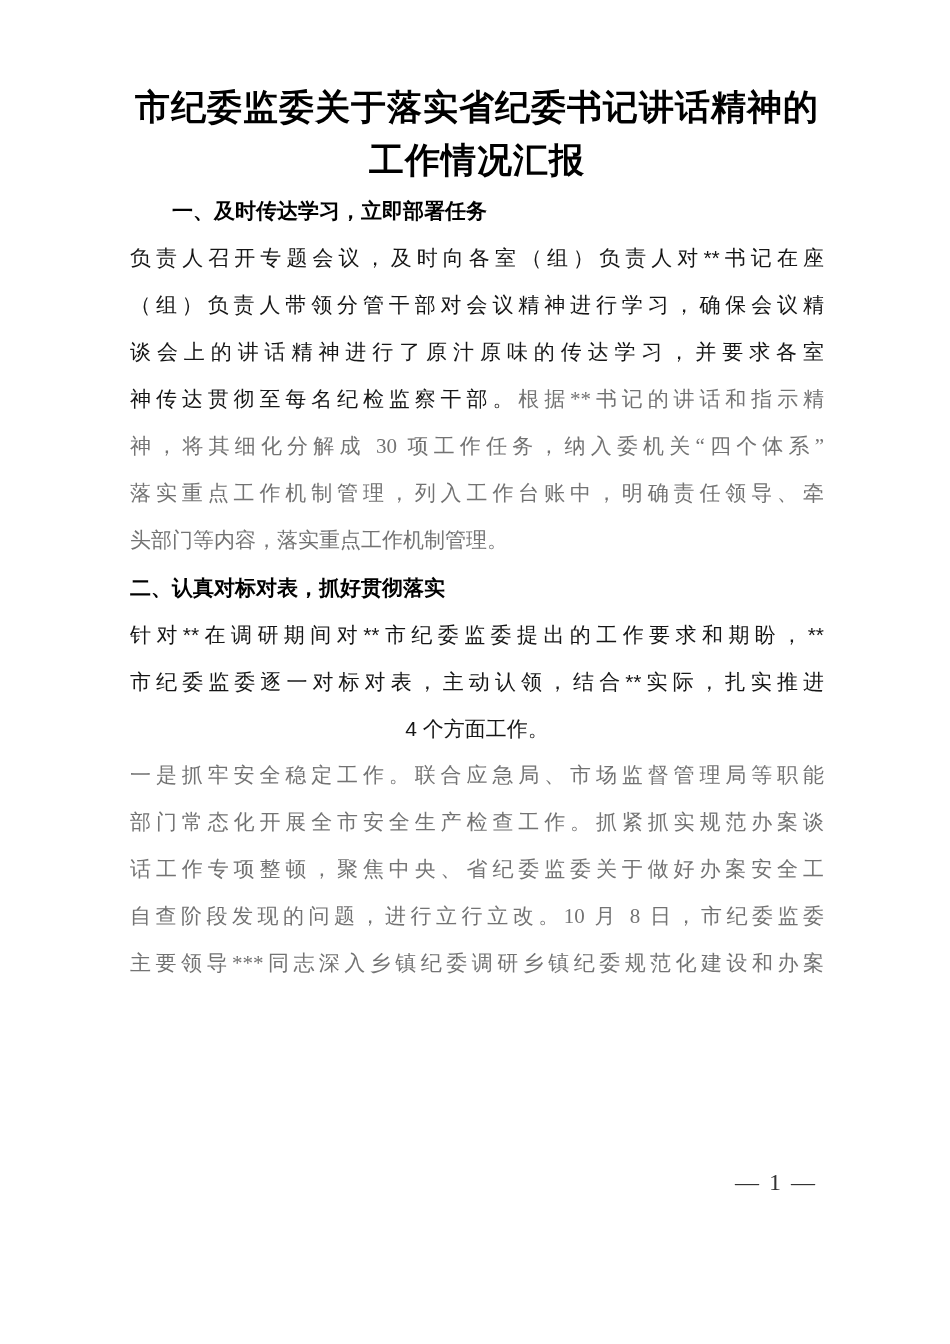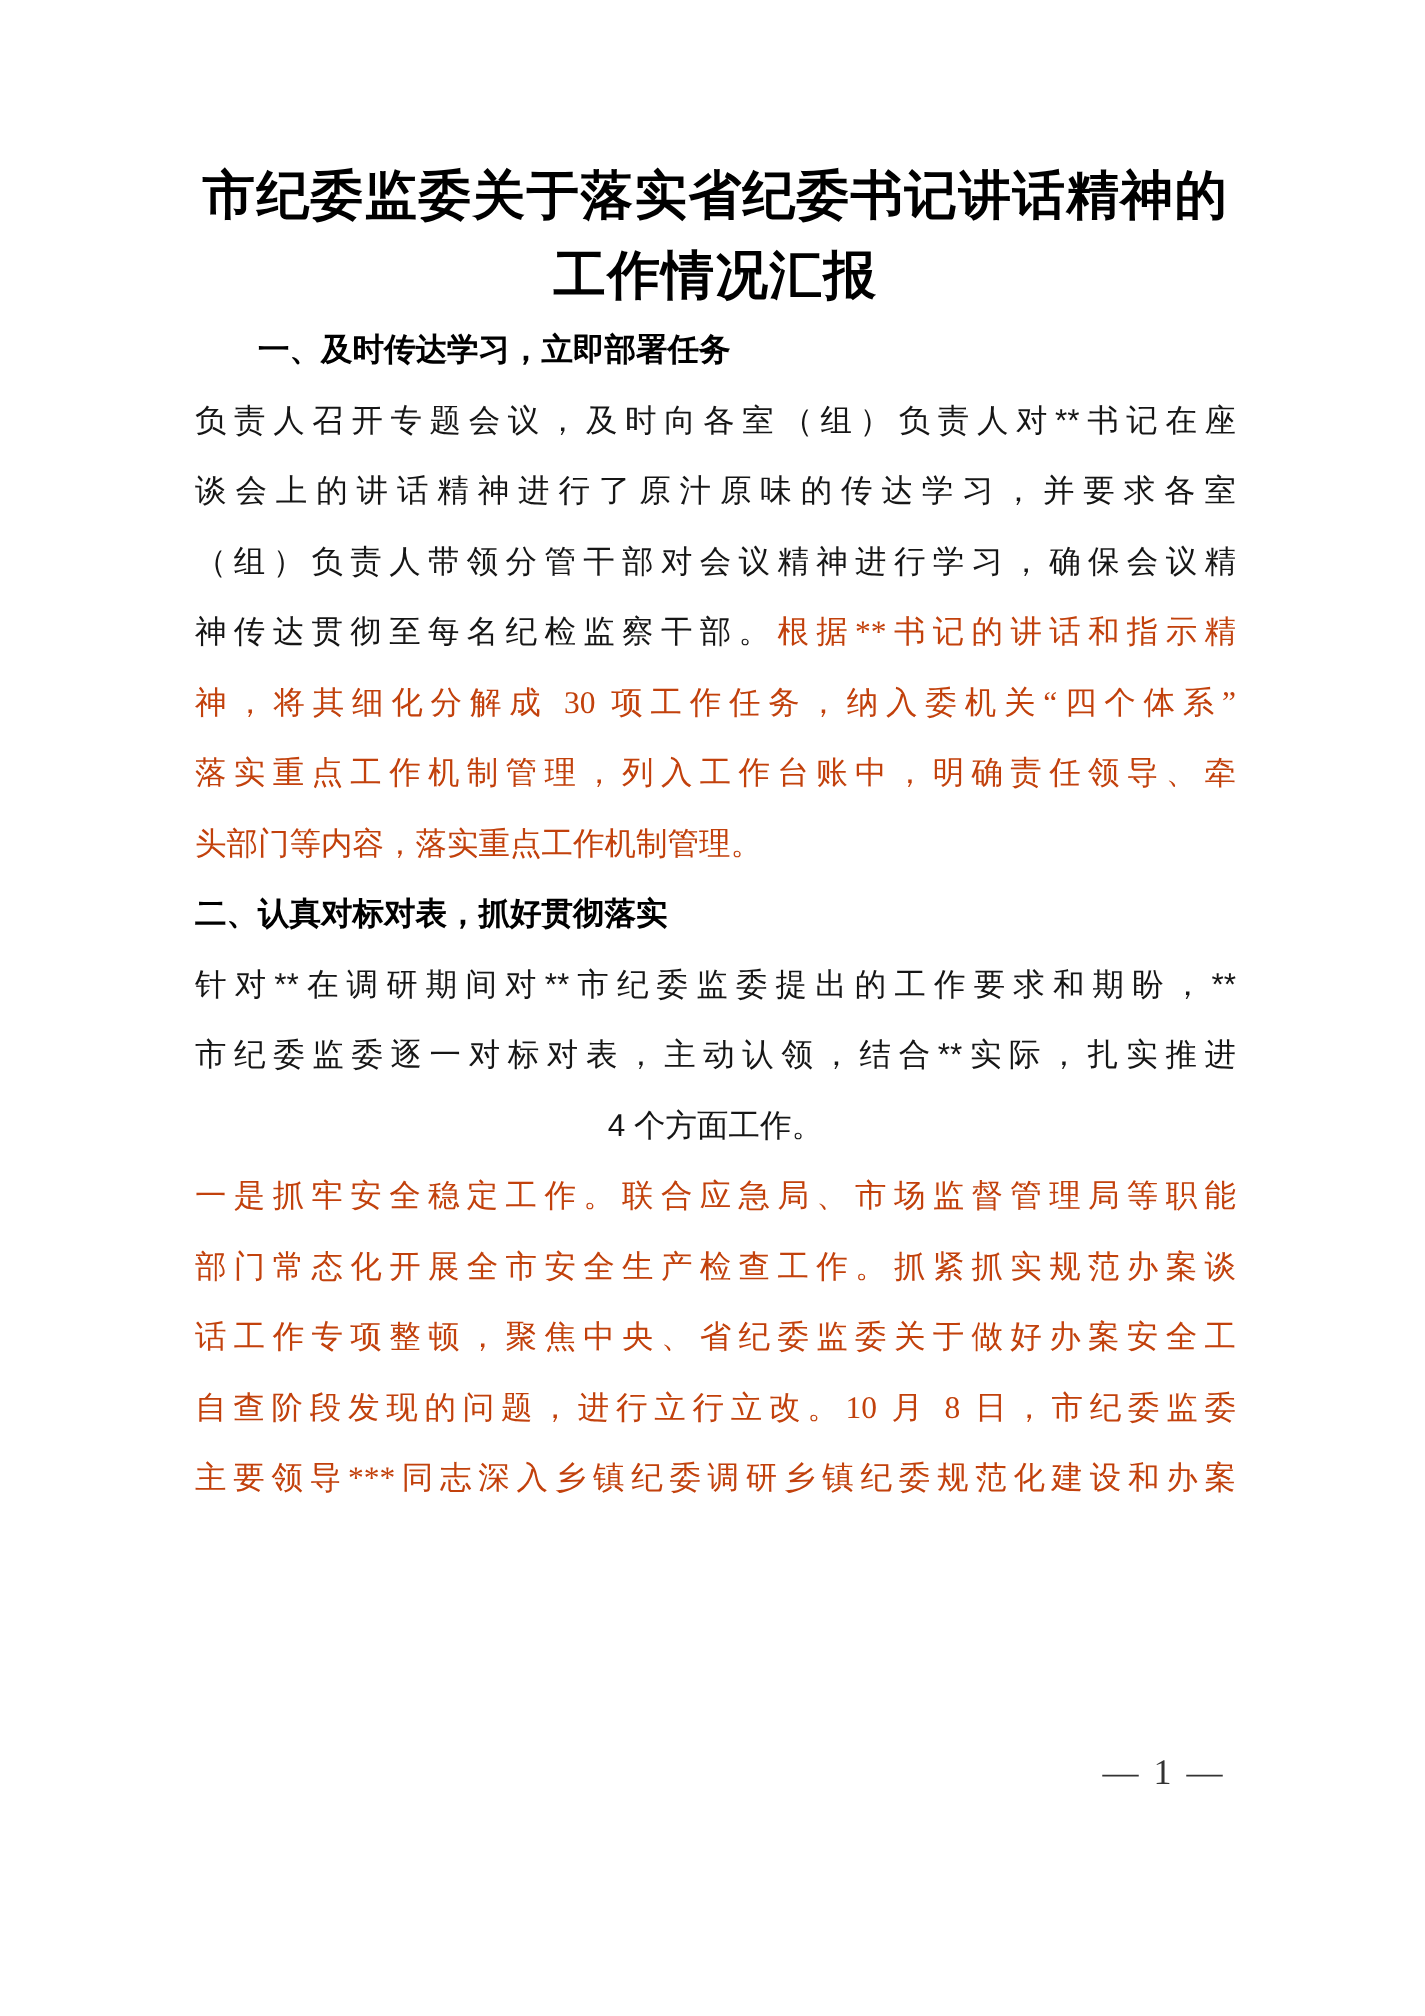--- a/index.html
+++ b/index.html
@@ -15,21 +15,21 @@
     overflow: hidden;
     color: #000000;
   }
   .content {
     position: absolute;
     left: 130px;
     top: 0;
     width: 694px;
   }
   .title-block {
-    padding-top: 104px;
+    padding-top: 81px;
   }
   .title-line {
     font-family: "Liberation Serif", "DejaVu Serif", serif;
     font-weight: 900;
     font-size: 35px;
     line-height: 53px;
     text-align: center;
     letter-spacing: 1px;
     white-space: nowrap;
     color: #000000;
@@ -43,21 +43,21 @@
     text-align: justify;
     text-align-last: justify;
     text-justify: inter-character;
   }
   .sans {
     font-family: "Liberation Sans", "DejaVu Sans", sans-serif;
     text-align: center;
   }
   .serif {
     font-family: "Liberation Serif", "DejaVu Serif", serif;
-    color: #c2410c;
+    color: #737373;
   }
   .heading {
     font-family: "Liberation Sans", "DejaVu Sans", sans-serif;
     font-weight: 700;
     color: #000000;
   }
   .indent2 {
     text-indent: 2em;
   }
   .page-number {
@@ -78,22 +78,22 @@
   <div class="content">
 
     <div class="title-block">
       <div class="title-line">市纪委监委关于落实省纪委书记讲话精神的</div>
       <div class="title-line">工作情况汇报</div>
     </div>
 
     <div class="line heading indent2">一、及时传达学习，立即部署任务</div>
 
     <div class="line sans just">负责人召开专题会议，及时向各室（组）负责人对**书记在座</div>
+    <div class="line sans just">（组）负责人带领分管干部对会议精神进行学习，确保会议精</div>
     <div class="line sans just">谈会上的讲话精神进行了原汁原味的传达学习，并要求各室</div>
-    <div class="line sans just">（组）负责人带领分管干部对会议精神进行学习，确保会议精</div>
 
     <div class="line just">
       <span class="sans">神传达贯彻至每名纪检监察干部。</span><span class="serif">根据**书记的讲话和指示精</span>
     </div>
 
     <div class="line serif just">神，将其细化分解成 30 项工作任务，纳入委机关“四个体系”</div>
     <div class="line serif just">落实重点工作机制管理，列入工作台账中，明确责任领导、牵</div>
     <div class="line serif">头部门等内容，落实重点工作机制管理。</div>
 
     <div class="line heading">二、认真对标对表，抓好贯彻落实</div>

